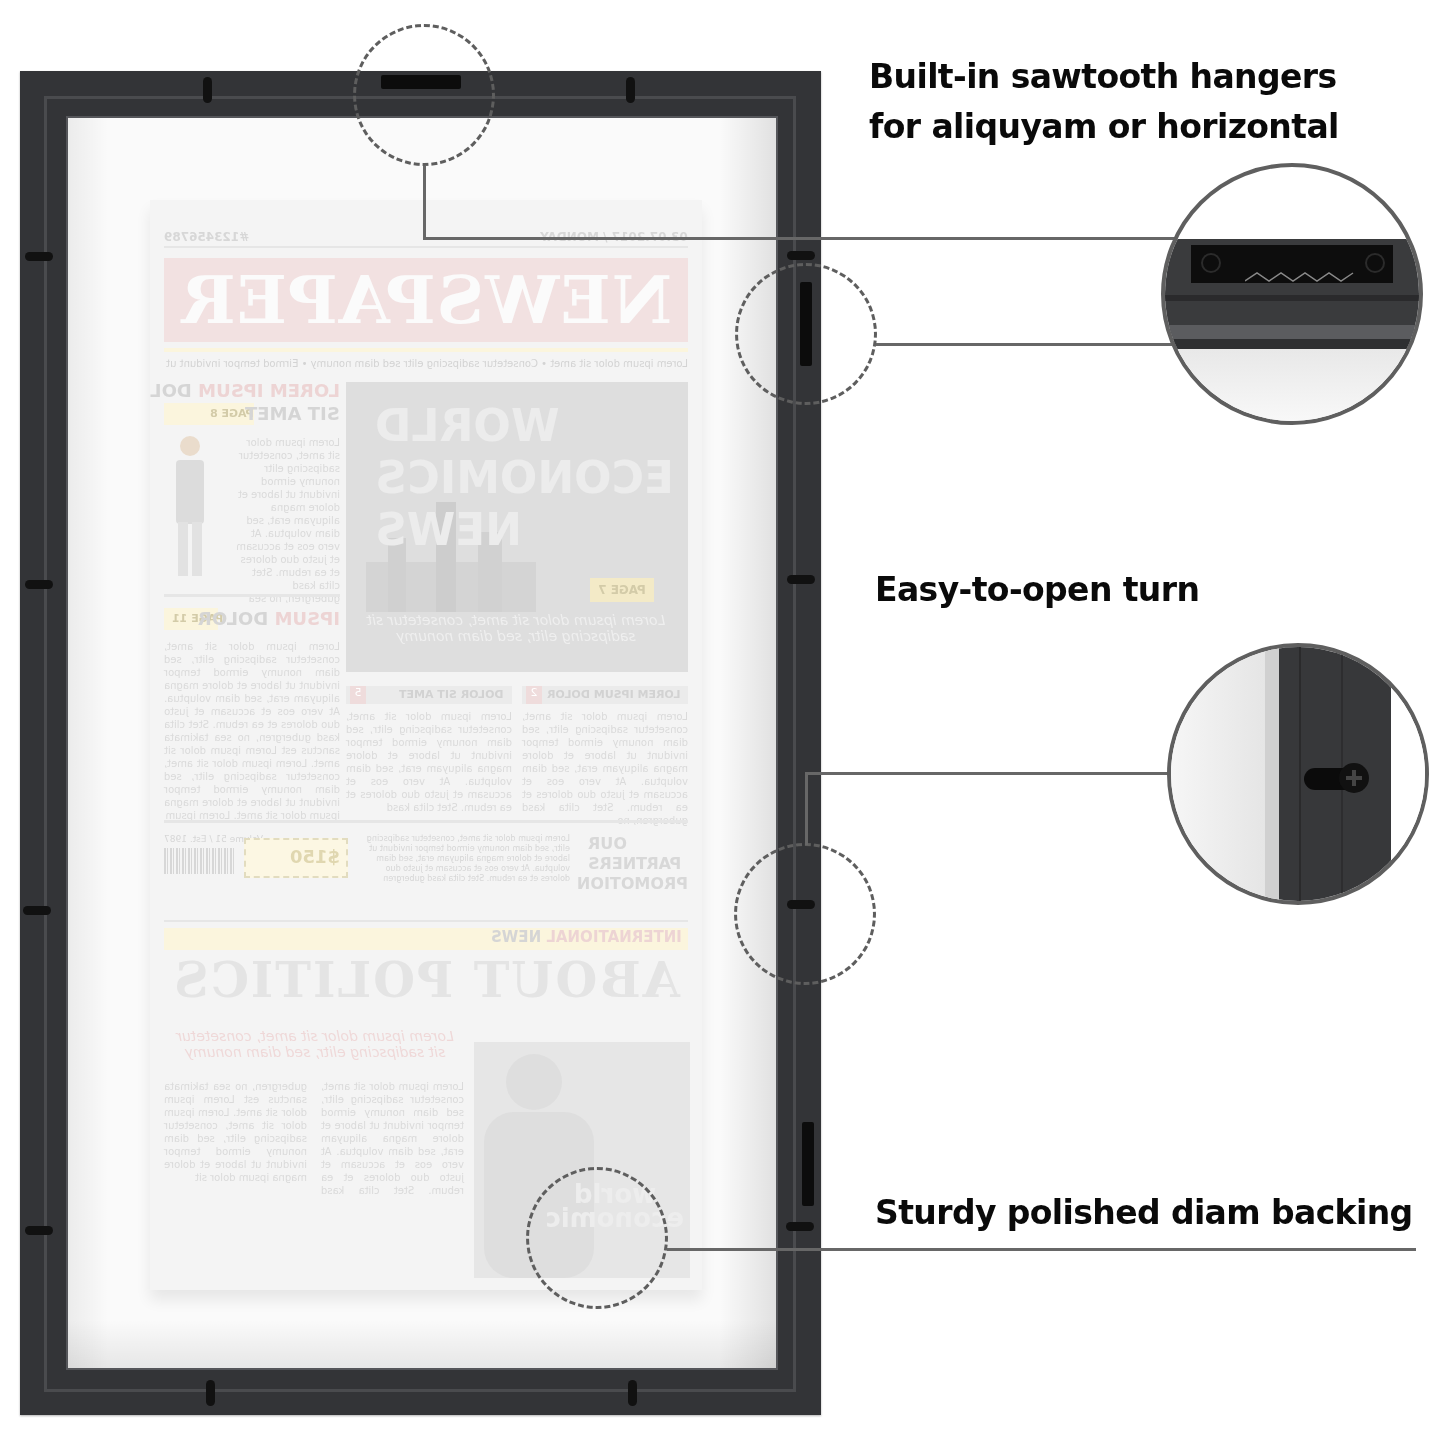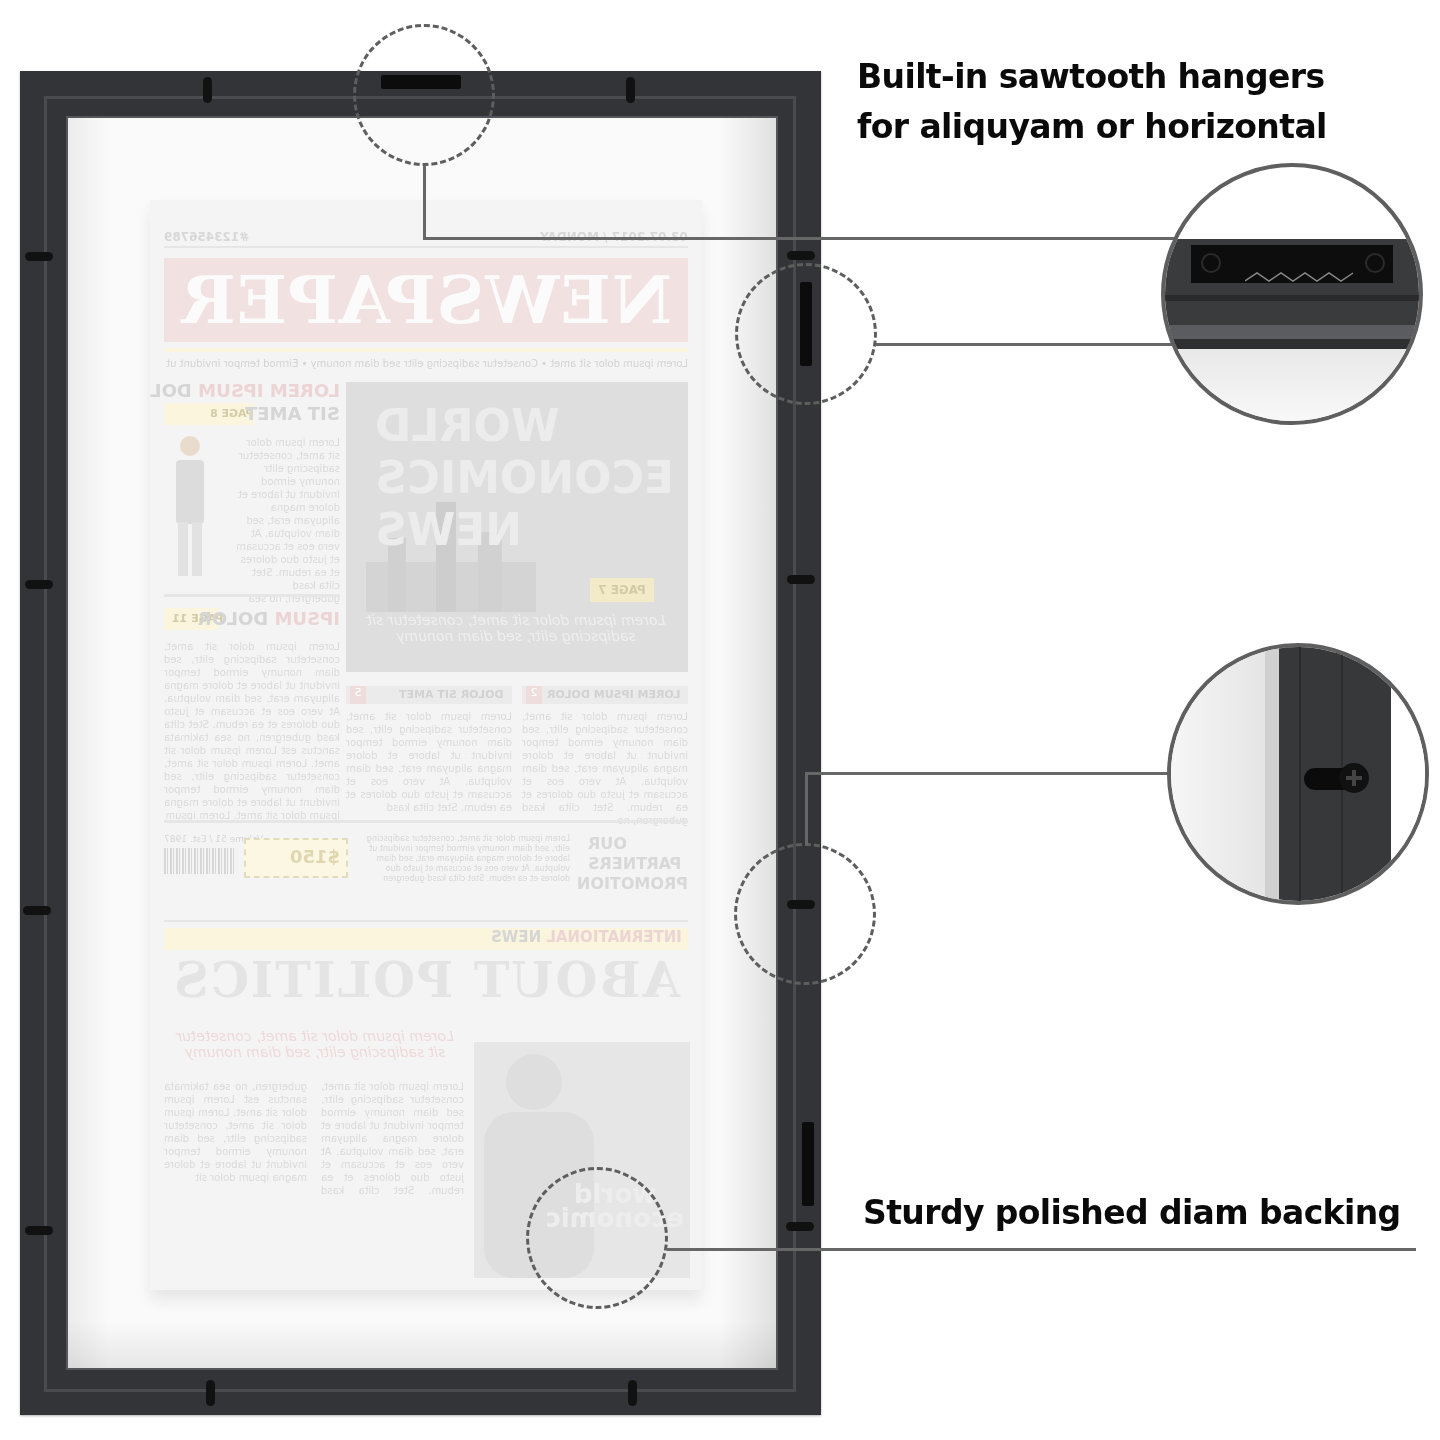--- a/index.html
+++ b/index.html
@@ -64,21 +64,21 @@
   .np-photo { left: 324px; top: 842px; width: 216px; height: 236px; background: #e6e6e6; }
 
   
   .line { background: #676767; }
   .dash-circle { border: 3px dashed #5e5e5e; border-radius: 50%; box-sizing: border-box; }
   .zoom-circle { border: 4px solid #5f5f5f; border-radius: 50%; box-sizing: border-box; overflow: hidden;
                  background: #fff; }
 
   
   .feature { font-family: "DejaVu Sans", sans-serif; font-weight: bold; color: #0a0a0a;
-             font-size: 33px; line-height: 50px; letter-spacing: -0.6px; }
+             font-size: 33px; line-height: 50px; letter-spacing: -0.6px; margin-left: 12px; }
 </style>
 </head>
 <body>
 
 <div class="abs frame"></div>
 <div class="abs frame-bevel"></div>
 <div class="abs frame-inner"></div>
 <div class="abs inner-shade-l"></div>
 <div class="abs inner-shade-r"></div>
 <div class="abs inner-shade-b"></div>
@@ -242,16 +242,17 @@
 </div>
 
 <div class="abs dash-circle" style="left:526px;top:1167px;width:142px;height:142px;"></div>
 <div class="abs line" style="left:667px;top:1248px;width:749px;height:3px;"></div>
 
 <div class="abs feature" style="left:857px;top:52px;width:560px;">
   <div>Built-in sawtooth hangers</div>
   <div>for aliquyam or horizontal</div>
 </div>
 <div class="abs feature" style="left:863px;top:565px;width:330px;">
+  <div>Easy-to-open turn</div>
 </div>
 <div class="abs feature" style="left:863px;top:1188px;width:570px;white-space:nowrap;">
   <div>Sturdy polished diam backing</div>
 </div>
 
 </body></html>

